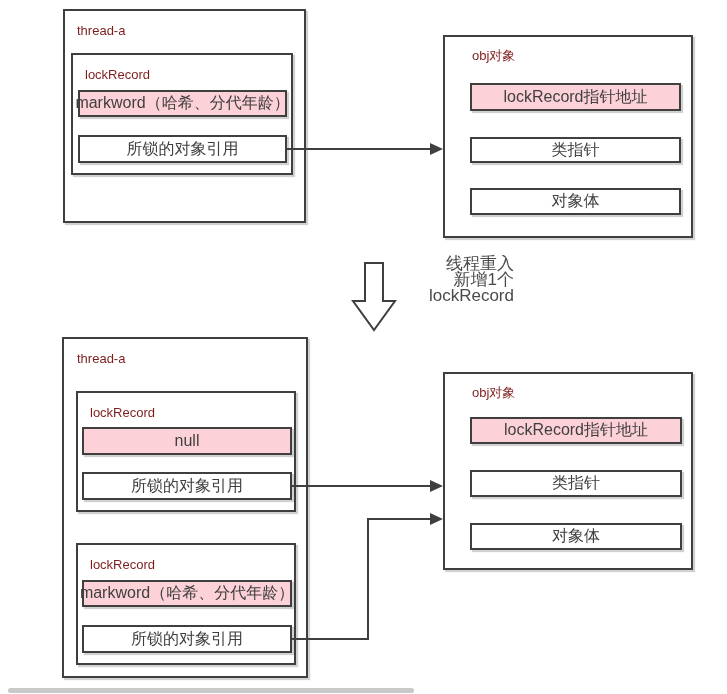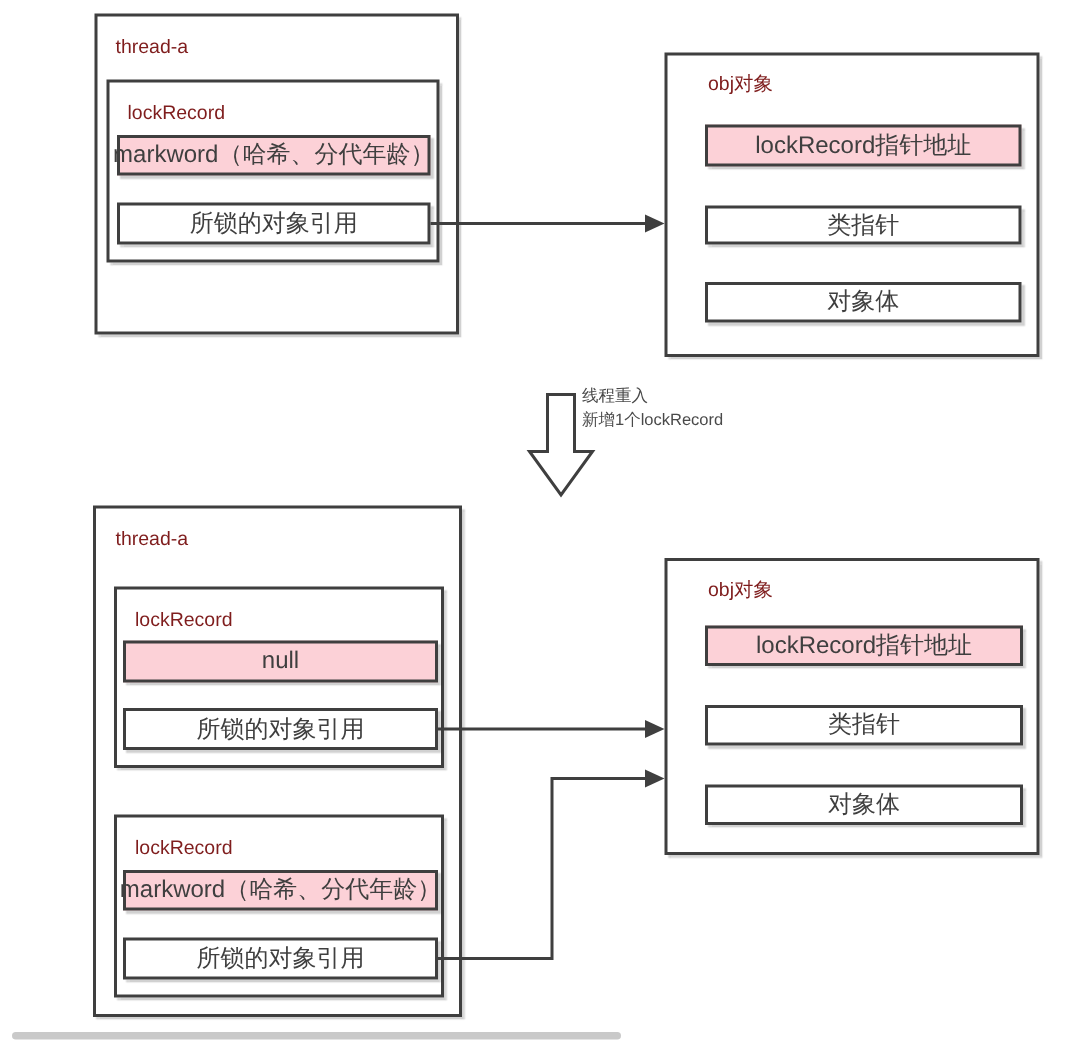--- a/index.html
+++ b/index.html
@@ -16,22 +16,22 @@
   }
   .row{
     position:absolute;background:#ffffff;border:2px solid #3f3f3f;
     box-sizing:border-box;display:flex;align-items:center;justify-content:center;
     font-size:16px;color:#3f3f3f;box-shadow:2px 2px 1px rgba(0,0,0,0.18);
     white-space:nowrap;
   }
   .row.pink{background:#fcd1d7;}
   .svg-overlay{position:absolute;left:0;top:0;width:727px;height:694px;pointer-events:none;}
   .caption{
-    position:absolute;left:388px;top:256px;width:126px;text-align:left;
-    font-size:11px;line-height:16px;color:#4a4a4a;
+    position:absolute;left:388px;top:256px;width:126px;text-align:right;
+    font-size:17px;line-height:16px;color:#4a4a4a;
   }
   .scrollbar{
     position:absolute;left:8px;top:688px;width:406px;height:5px;
     background:#c9c9c9;border-radius:3px;
   }
 </style>
 </head>
 <body>
 
 <div class="canvas">

